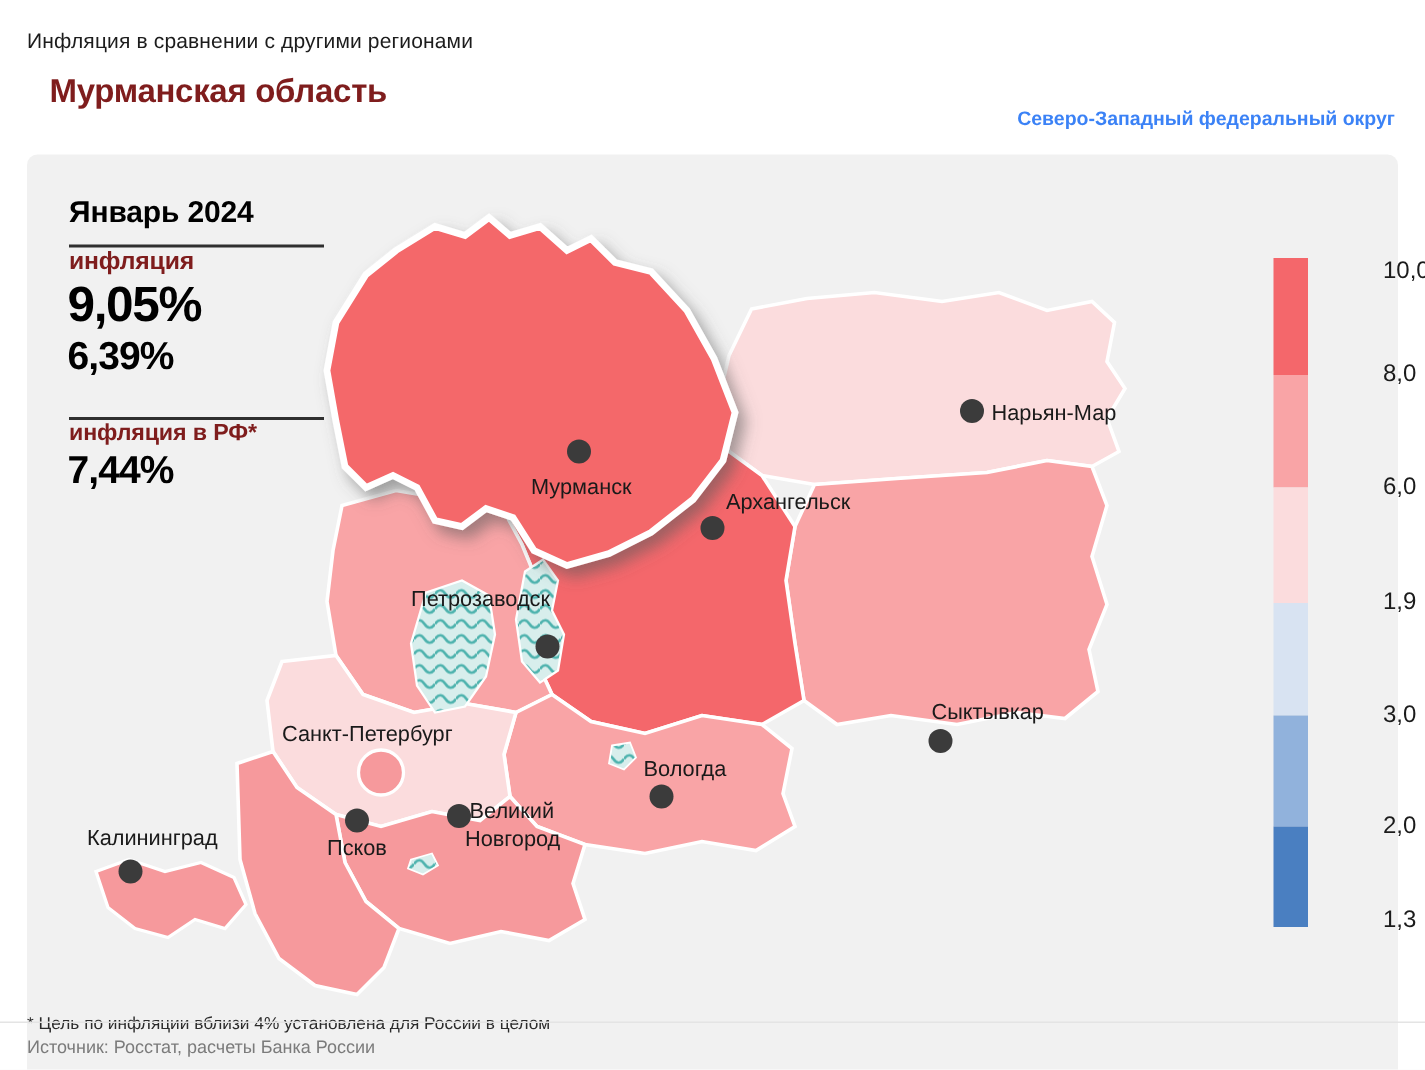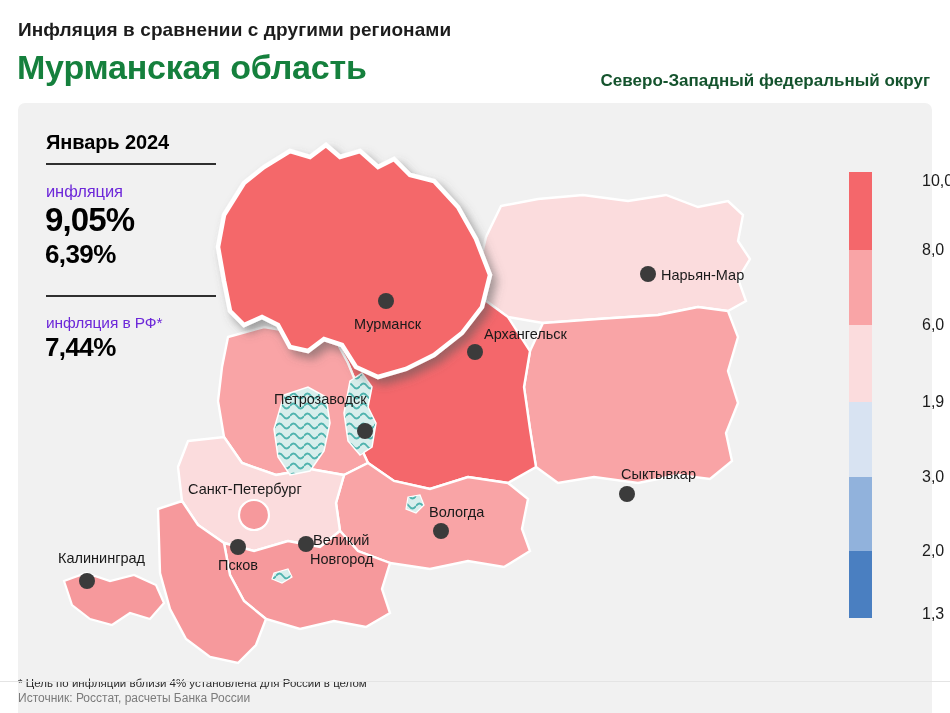--- a/index.html
+++ b/index.html
@@ -19,45 +19,44 @@
     width: 950px;
     height: 713px;
     background: #ffffff;
   }
 
   
   .header-kicker {
     position: absolute;
     left: 18px;
     top: 19px;
-    font-size: 19px;
+    font-size: 14px;
     color: #1c1c1c;
     letter-spacing: 0.1px;
     white-space: nowrap;
-    font-weight: bold;
   }
 
   .header-title {
     position: absolute;
-    left: 17px;
+    left: 33px;
     top: 48px;
-    font-size: 34px;
-    font-weight: bold;
-    color: #15803d;
+    font-size: 22px;
+    font-weight: bold;
+    color: #7f1d1d;
     letter-spacing: -0.2px;
     white-space: nowrap;
   }
 
   .header-district {
     position: absolute;
     right: 20px;
     top: 71px;
-    font-size: 17px;
-    font-weight: bold;
-    color: #14532d;
+    font-size: 13px;
+    font-weight: bold;
+    color: #3b82f6;
     white-space: nowrap;
   }
 
   
   .panel {
     position: absolute;
     left: 18px;
     top: 103px;
     width: 914px;
     height: 674px;
@@ -85,25 +84,26 @@
     height: 2px;
     background: #2f2f2f;
     margin: 9px 0 0 18px;
     width: 170px;
   }
 
   .stats-rule.second { margin-top: 0; }
 
   .stat-label {
     font-size: 16.5px;
-    color: #6d28d9;
+    color: #7f1d1d;
     padding-left: 18px;
-    margin-top: 17px;
+    margin-top: 0;
     letter-spacing: -0.1px;
     white-space: nowrap;
+    font-weight: bold;
   }
 
   .stat-value {
     font-size: 33px;
     font-weight: bold;
     color: #000;
     padding-left: 17px;
     margin-top: 1px;
     letter-spacing: -0.9px;
     line-height: 1.12;

